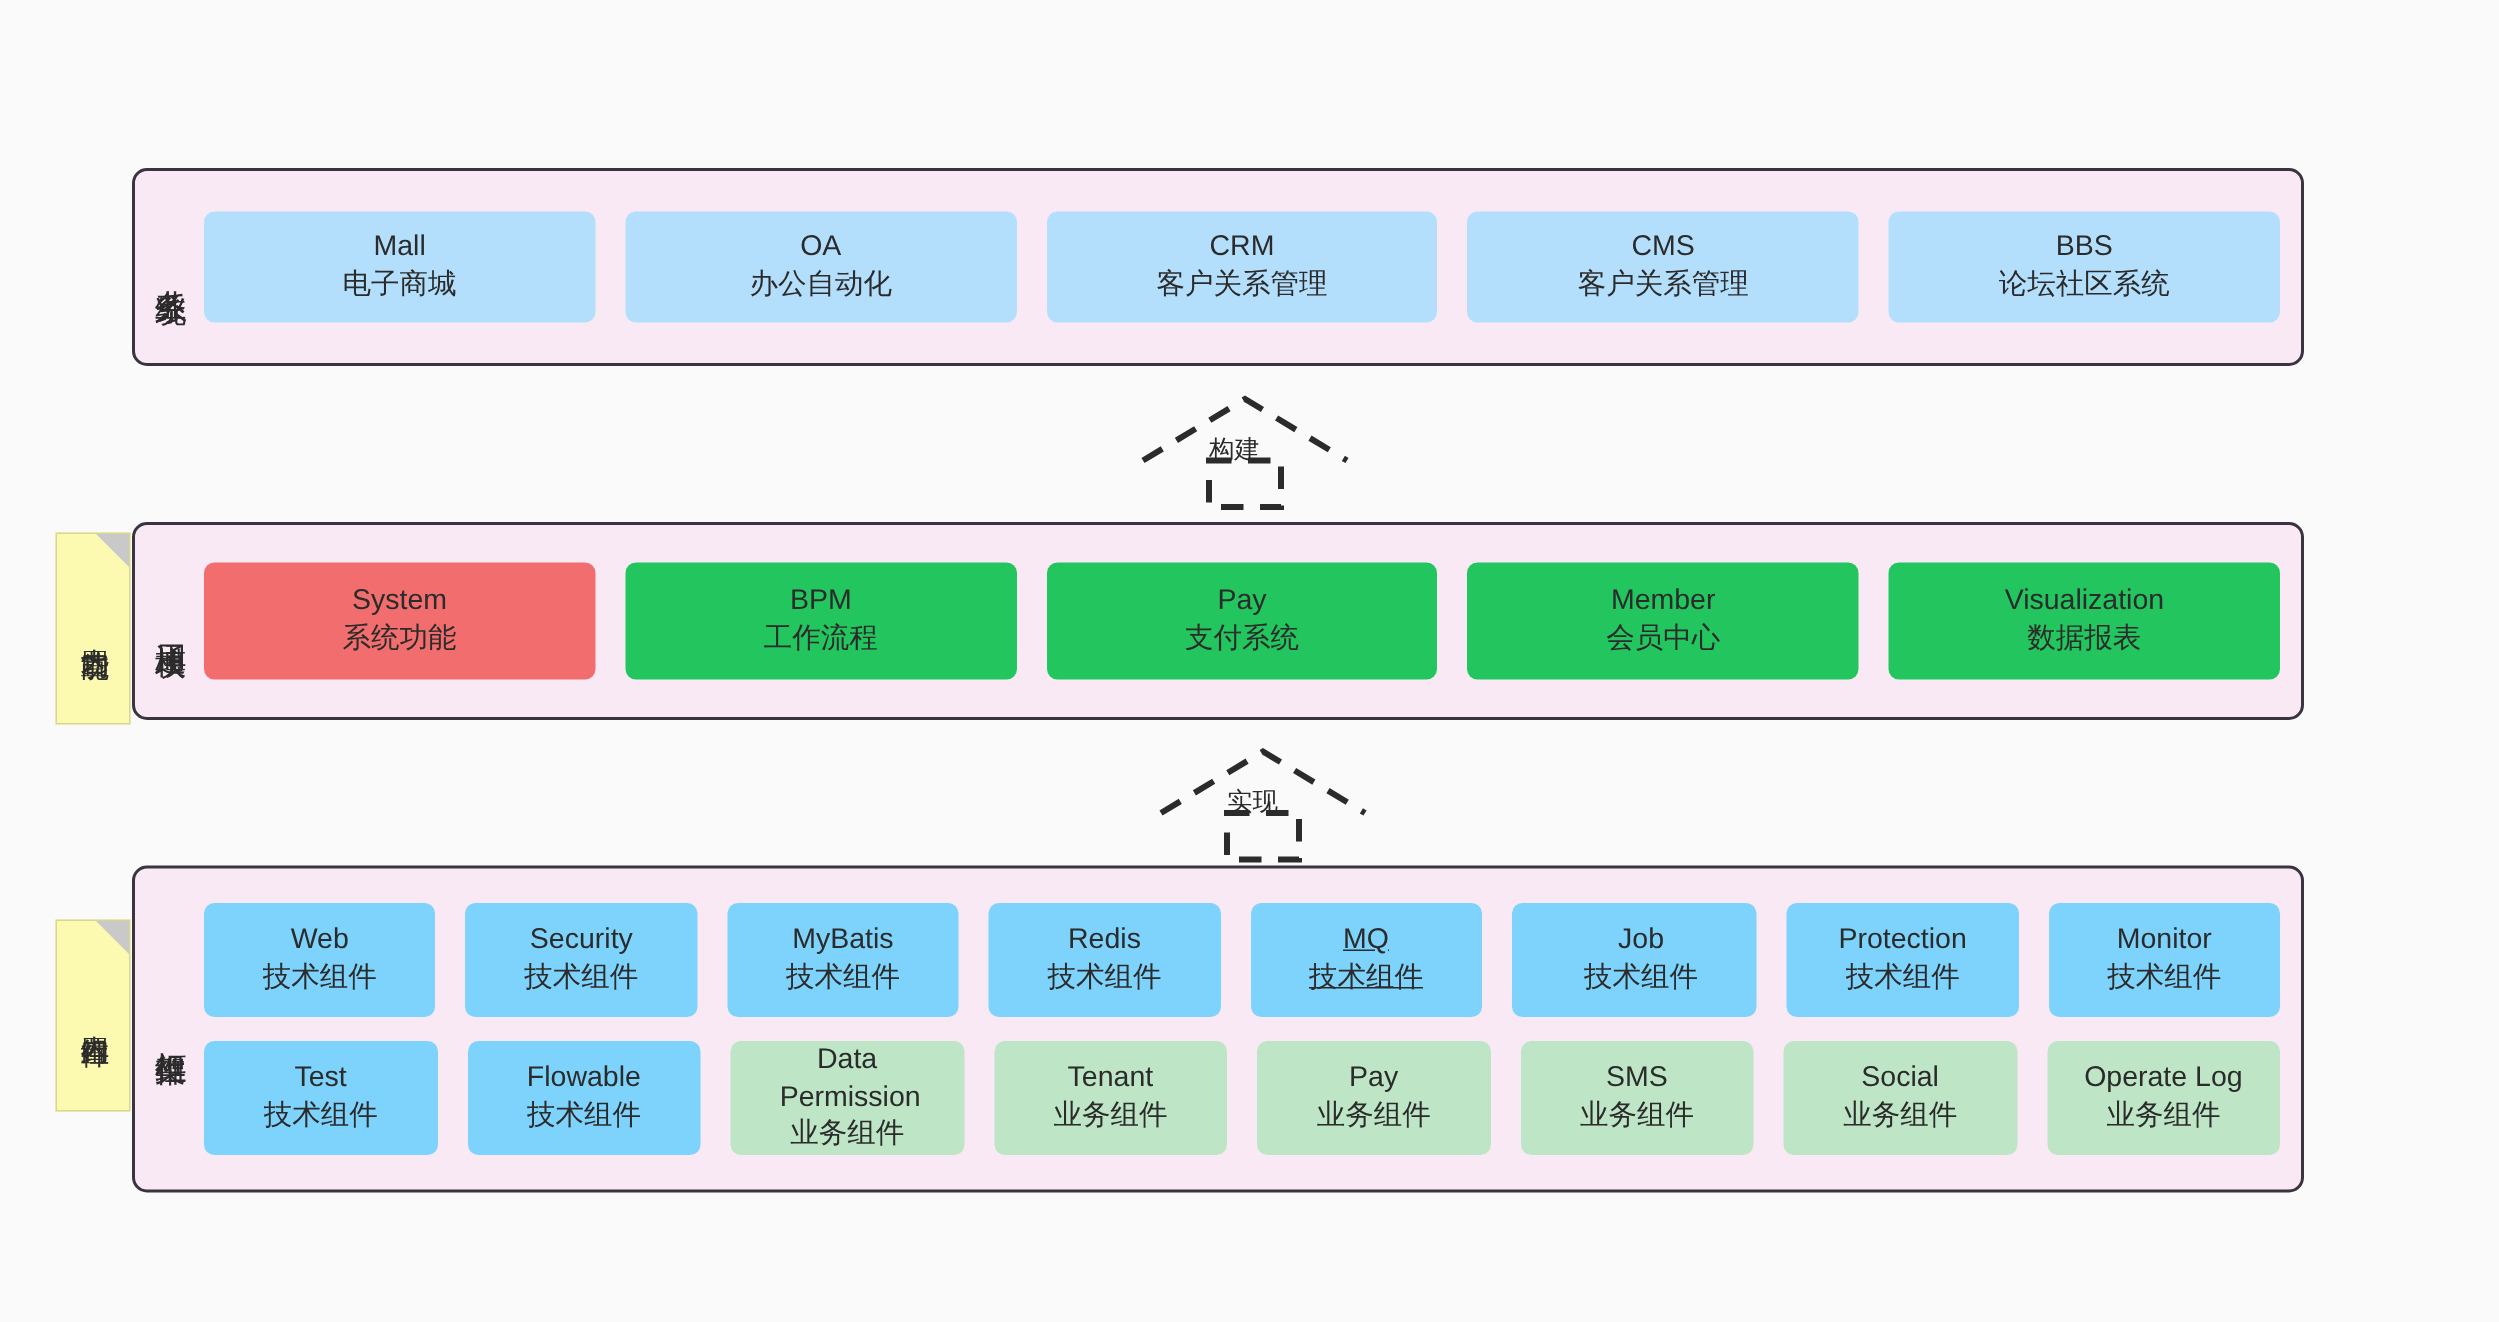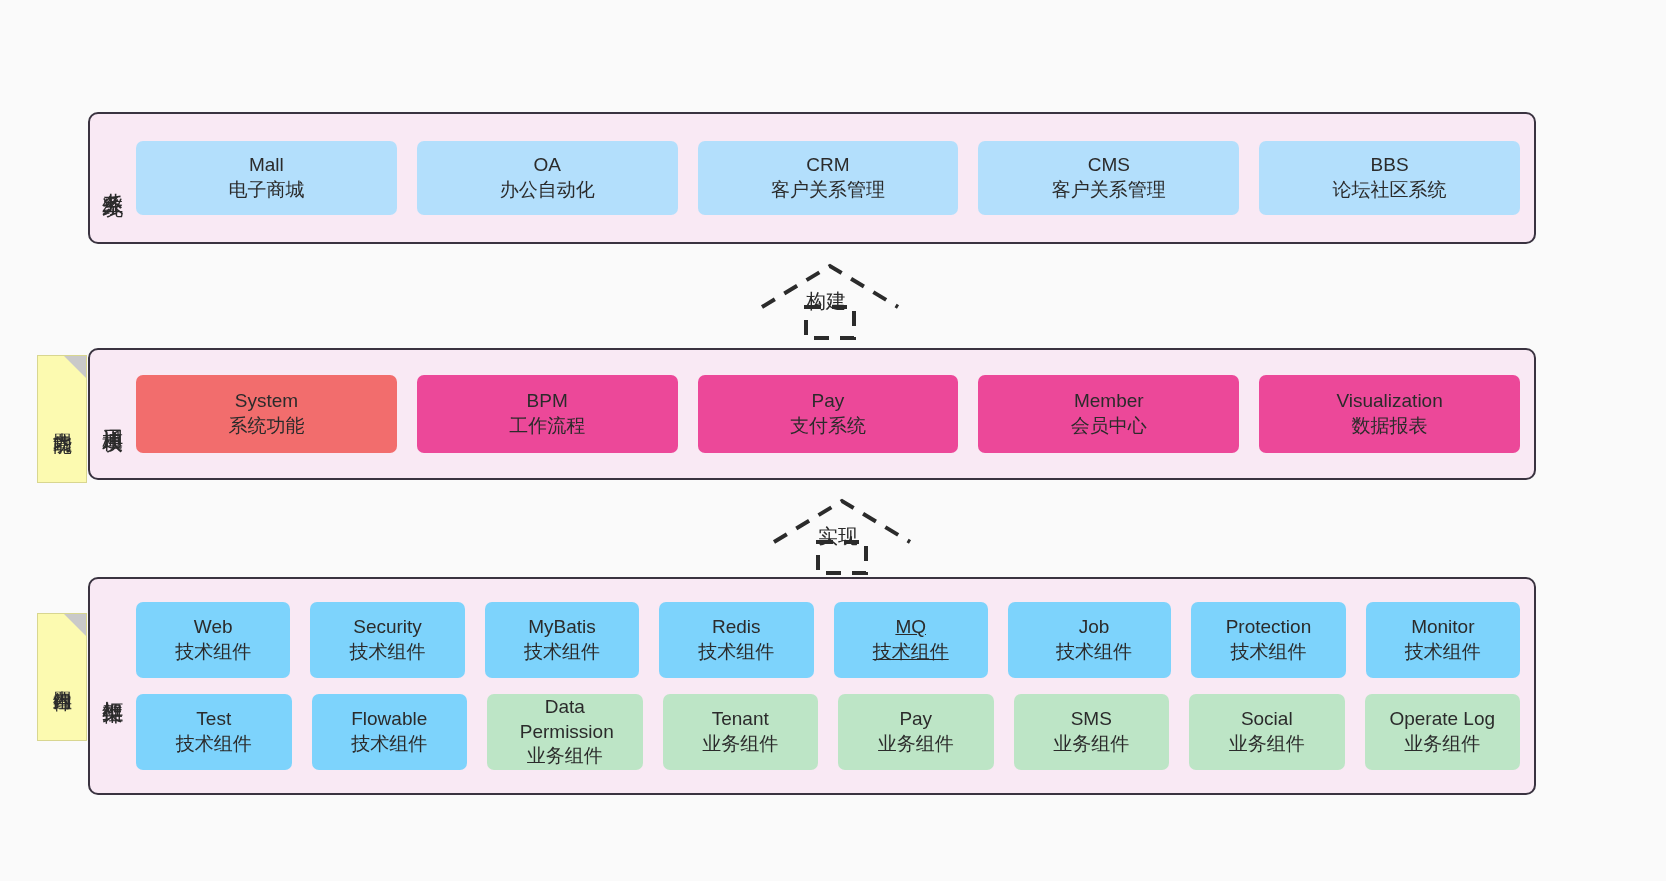--- a/index.html
+++ b/index.html
@@ -78,21 +78,21 @@
     color: #2b2b2b;
     padding: 6px 6px;
   }
   .card .l1 { white-space: nowrap; }
   .card .l1.wrap { white-space: normal; }
   .card .l2 { }
 
   
   .c-blue       { background: #b3dffc; }
   .c-red        { background: #f26d6d; }
-  .c-pink       { background: #ec4899; }
+  .c-pink       { background: #22c55e; }
   .c-green      { background: #7dd3fc; }
   .c-greenlight { background: #bde5c6; }
 
   
   .note {
     position: absolute;
     box-sizing: border-box;
     background: #fcfab0;
     border: 1px solid #d8d690;
     display: flex;
@@ -116,21 +116,21 @@
     border-top: 22px solid #c9c9c9;
   }
 
   
   .arrow {
     position: absolute;
   }
   .arrow svg { display: block; overflow: visible; }
   .arrow-label {
     position: absolute;
-    font-size: 20px;
+    font-size: 17px;
     color: #2b2b2b;
     white-space: nowrap;
     user-select: none;
     background: transparent;
   }
 </style>
 </head>
 <body>
 
 <div id="canvas">

